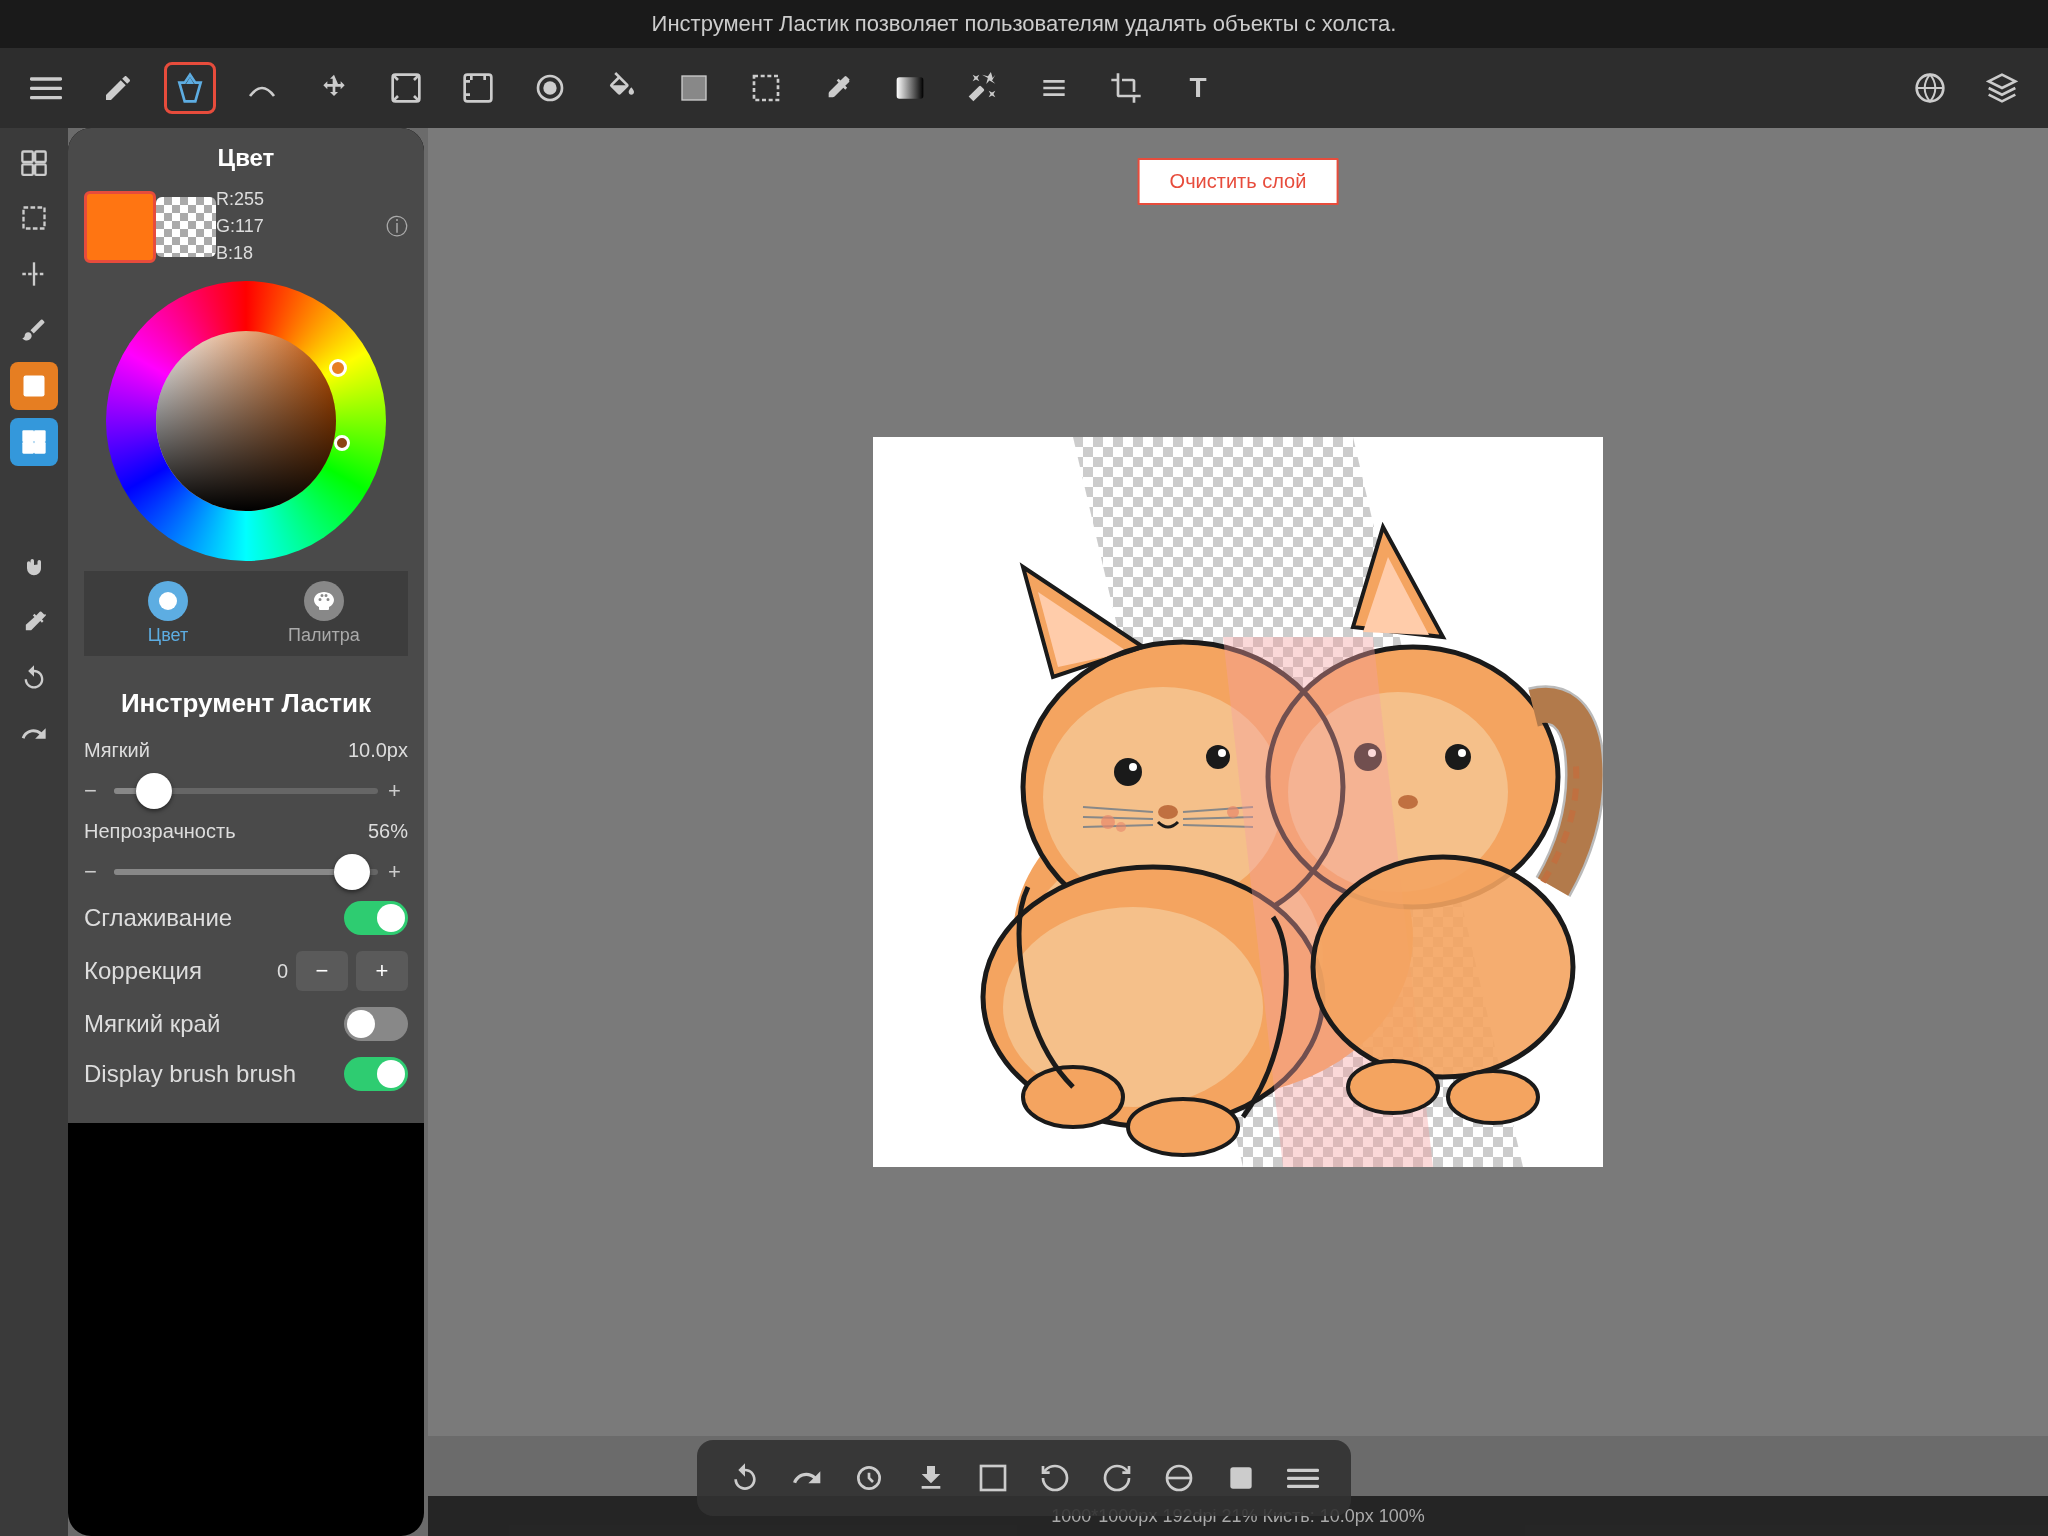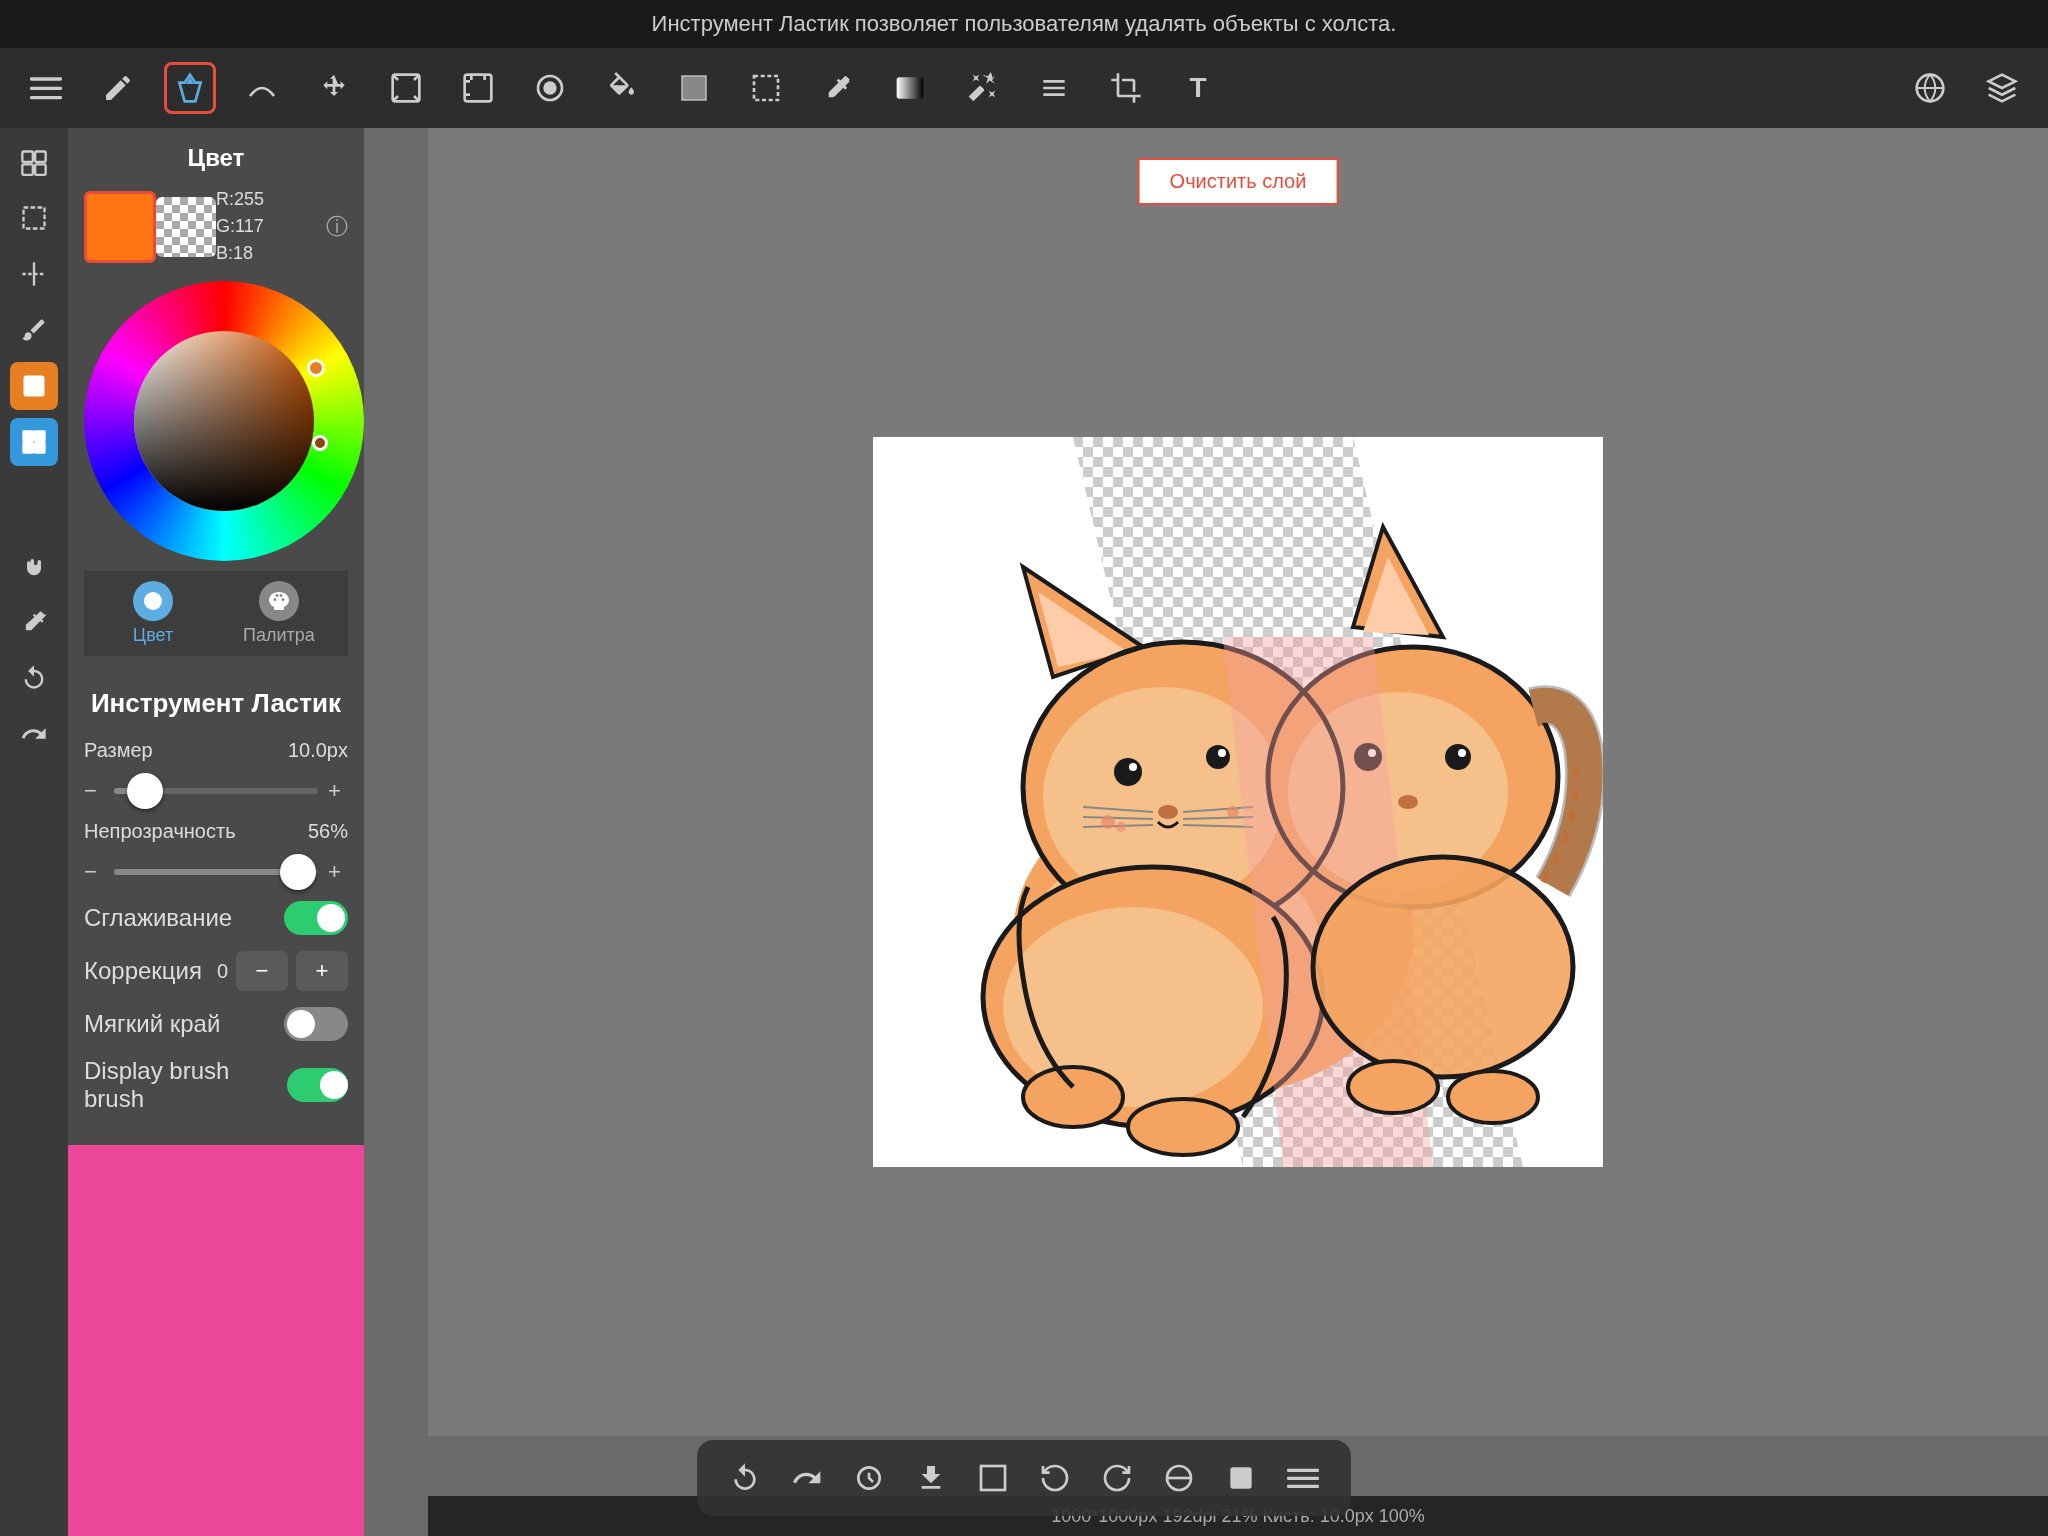--- a/index.html
+++ b/index.html
@@ -100,25 +100,26 @@
     .sidebar-icon.active-blue {
       background: #3498db;
       color: white;
     }
 
     
     #left-panel {
       position: absolute;
       top: 128px;
       left: 68px;
-      width: 296px;
+      width: 356px;
       height: calc(100% - 128px);
-      background: #ec4899;
+      background: #000000;
       z-index: 70;
       overflow: hidden;
+      border-radius: 23px;
     }
 
     
     #color-section {
       background: #4a4a4a;
       padding: 16px;
     }
 
     #color-title {
       color: white;
@@ -729,21 +730,21 @@
         </div>
         <span class="tab-label">Палитра</span>
       </div>
     </div>
   </div>
 
   <div id="tool-settings">
     <div id="tool-title">Инструмент Ластик</div>
 
     <div class="setting-row">
-      <span class="setting-label">Размер</span>
+      <span class="setting-label">Мягкий</span>
       <span class="setting-value">10.0px</span>
     </div>
     <div class="slider-container" style="margin-bottom:16px;">
       <span class="slider-minus">−</span>
       <div class="slider-track">
         <div class="slider-fill" style="width:15%;"></div>
         <div class="slider-thumb" style="left:15%;"></div>
       </div>
       <span class="slider-plus">+</span>
     </div>

